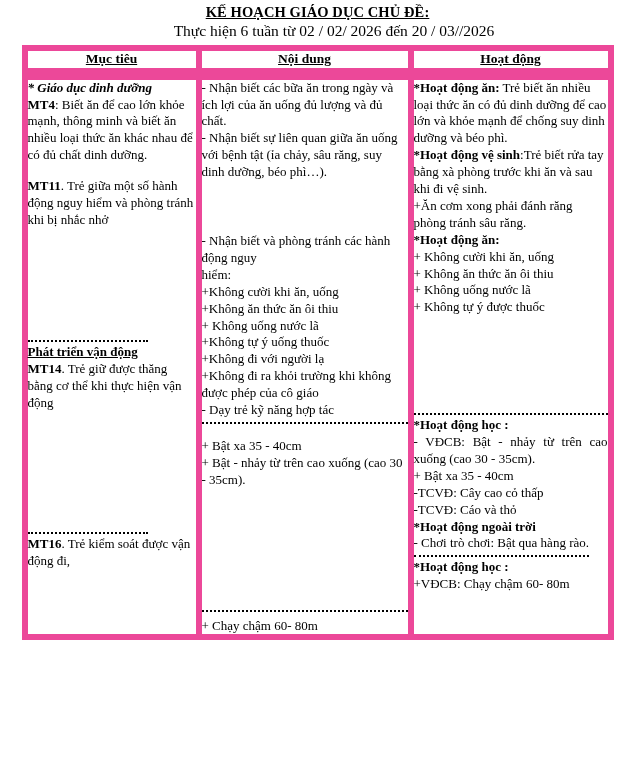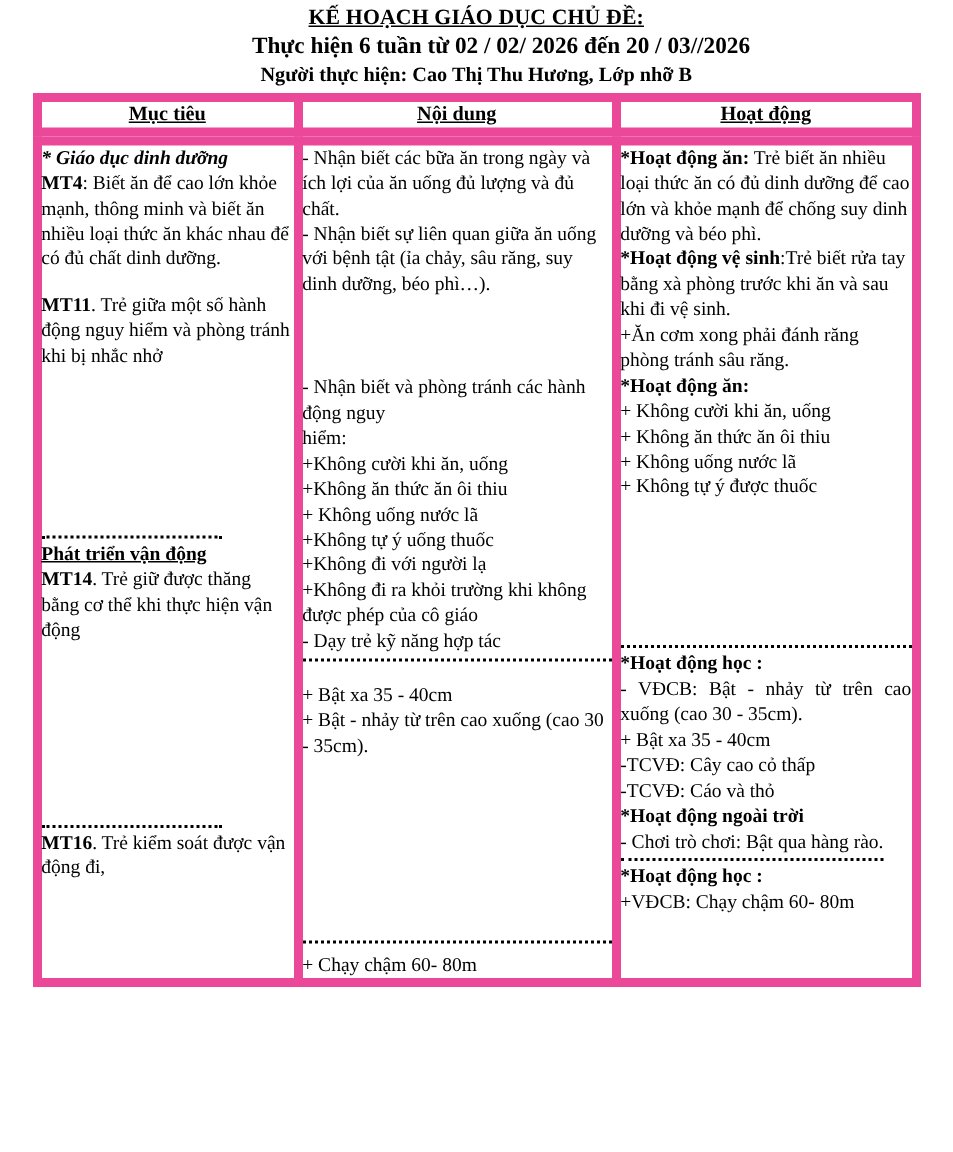--- a/index.html
+++ b/index.html
@@ -32,21 +32,21 @@
   .head-line {
     font-weight: bold;
     text-decoration: underline;
     line-height: 1.18;
     letter-spacing: 0.1px;
   }
   .head-line-1 { font-size: 14.5px; }
   .head-line-2 { font-size: 14.5px; }
   .head-line-3 {
     font-size: 15.5px;
-    font-weight: bold;
+    font-weight: normal;
     text-decoration: none;
     margin-top: 1px;
     line-height: 1.2;
     padding-left: 33px;
   }
   .head-line-4 {
     font-size: 13.5px;
     font-weight: bold;
     text-decoration: none;
     margin-top: 1px;
@@ -116,21 +116,20 @@
   .justify { text-align: justify; }
 </style>
 </head>
 <body>
 
 <div class="page">
 
   <div class="doc-head">
     <div class="head-line head-line-1">KẾ HOẠCH GIÁO DỤC CHỦ ĐỀ:</div>
     <div class="head-line-3">Thực hiện 6 tuần từ 02 / 02/ 2026 đến 20 / 03//2026</div>
-    <div class="head-line-4">Người thực hiện: Cao Thị Thu Hương, Lớp nhỡ B</div>
   </div>
 
   <table class="tbl">
     <colgroup>
       <col class="col-1">
         <col class="col-2">
         <col class="col-3">
     </colgroup>
     <tbody>
         <tr>

